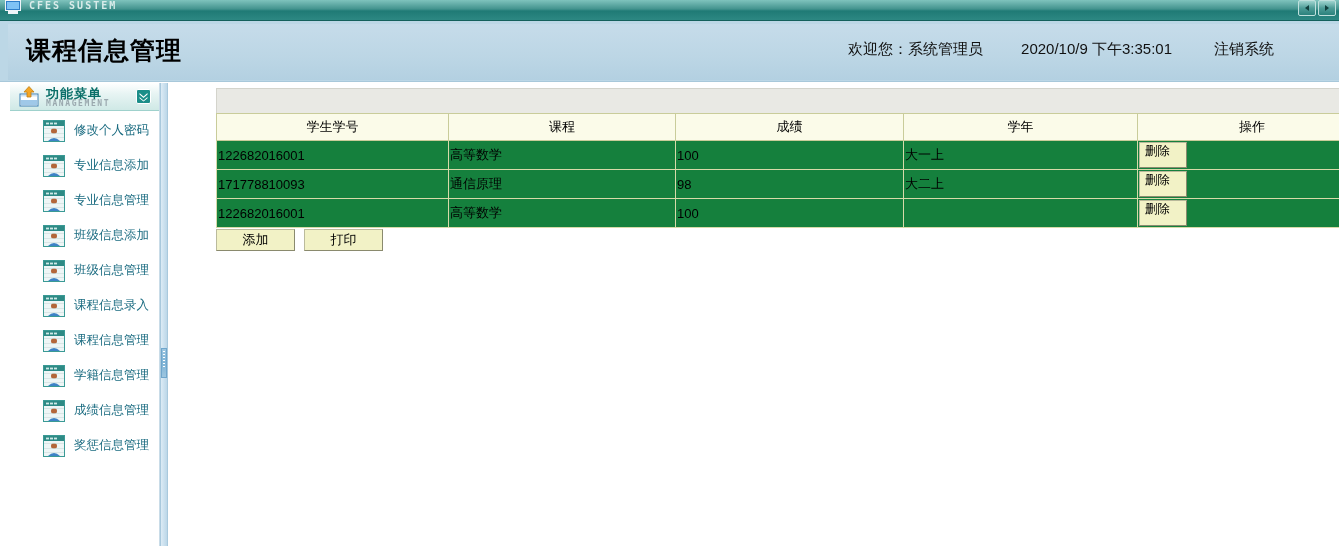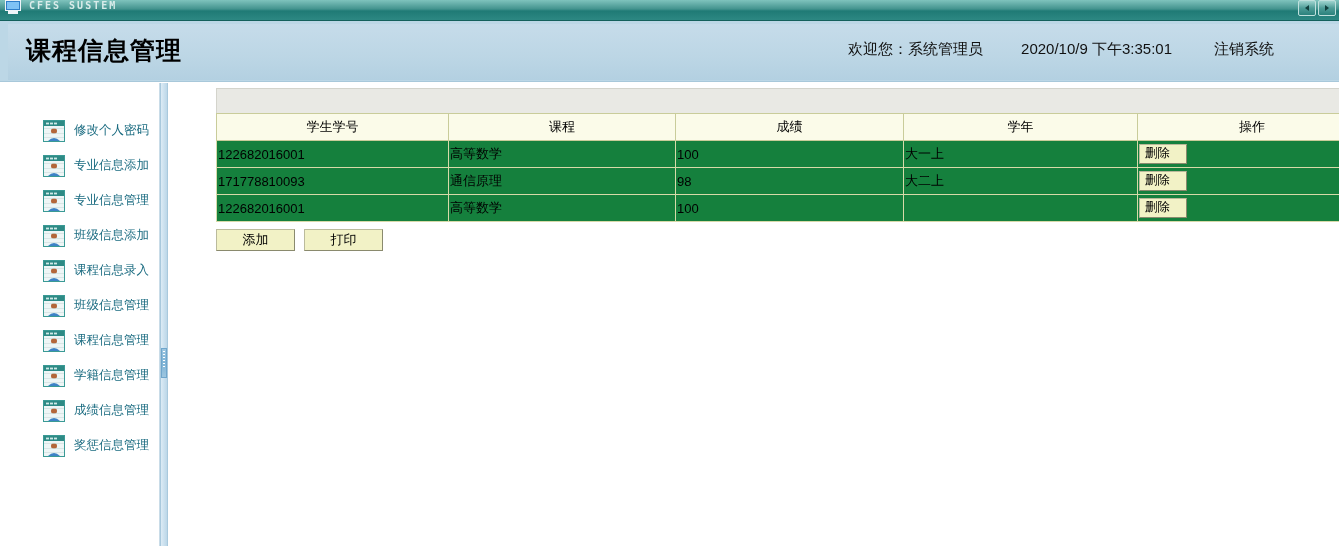--- a/index.html
+++ b/index.html
@@ -278,21 +278,21 @@
   }
   .col-id    { width: 232px; }
   .col-course{ width: 227px; }
   .col-score { width: 228px; }
   .col-year  { width: 234px; }
   .col-op    { width: 229px; }
 
   .del-btn {
     display: inline-block;
     min-width: 36px;
-    padding: 1px 5px 2px 5px;
+    padding: 1px 5px 8px 5px;
     background: #f2f2c6;
     border: 1px solid #8a8a6e;
     border-top-color: #b9b99a;
     border-left-color: #b9b99a;
     font-size: 12.5px;
     line-height: 15px;
     color: #000;
     cursor: pointer;
     font-family: "Liberation Sans", "DejaVu Sans", sans-serif;
   }
@@ -349,20 +349,36 @@
         <span class="welcome-text">欢迎您：系统管理员</span>
         <span class="datetime-text">2020/10/9 下午3:35:01</span>
         <span class="logout-link">注销系统</span>
       </div>
     </div>
   </div>
 
   <div class="sidebar-stripe"></div>
   <div class="sidebar">
 
+    <div class="menu-header">
+      <svg class="menu-header-icon" viewBox="0 0 22 22">
+        <rect x="2" y="8" width="18" height="12" fill="#ffffff" stroke="#3a7fb5" stroke-width="1"></rect>
+        <rect x="3" y="14" width="16" height="5" fill="#9fc8e8"></rect>
+        <rect x="3" y="9" width="16" height="1.5" fill="#cfe3f4"></rect>
+        <polygon points="11,0.5 16,6 13,6 13,11 9,11 9,6 6,6" fill="#f5a623" stroke="#c07d14" stroke-width="0.8"></polygon>
+      </svg>
+      <div class="menu-header-title">功能菜单</div>
+      <div class="menu-header-sub">MANAGEMENT</div>
+      <div class="menu-collapse">
+        <svg width="11" height="11" viewBox="0 0 11 11">
+          <polygon points="1.5,2 5.5,5.5 9.5,2 9.5,3.6 5.5,7 1.5,3.6" fill="#ffffff"></polygon>
+          <polygon points="1.5,6 5.5,9.5 9.5,6 9.5,7.2 5.5,10.5 1.5,7.2" fill="#ffffff"></polygon>
+        </svg>
+      </div>
+    </div>
 
     <div class="menu-list">
       <div class="menu-item">
         <span class="mi-icon">
           <svg width="20" height="20" viewBox="0 0 20 20">
               <rect x="0" y="0" width="20" height="5" fill="#2e8a85"></rect>
               <rect x="2" y="1.6" width="3" height="1.8" fill="#cfe9e7"></rect>
               <rect x="6" y="1.6" width="3" height="1.8" fill="#cfe9e7"></rect>
               <rect x="10" y="1.6" width="3" height="1.8" fill="#cfe9e7"></rect>
               <rect x="0" y="5" width="20" height="15" fill="#eef6f6"></rect>
@@ -438,39 +454,39 @@
               <rect x="6" y="1.6" width="3" height="1.8" fill="#cfe9e7"></rect>
               <rect x="10" y="1.6" width="3" height="1.8" fill="#cfe9e7"></rect>
               <rect x="0" y="5" width="20" height="15" fill="#eef6f6"></rect>
               <circle cx="10" cy="10" r="3" fill="#b4673a"></circle>
               <path d="M4 20 q6 -6 12 0 z" fill="#3d83c6"></path>
               <rect x="0" y="7" width="20" height="0.7" fill="#cfe0e0"></rect>
               <rect x="0" y="12" width="20" height="0.7" fill="#cfe0e0"></rect>
               <rect x="0" y="16" width="20" height="0.7" fill="#cfe0e0"></rect>
             </svg>
         </span>
+        <span class="mi-label">班级信息管理</span>
+      </div>
+
+      <div class="menu-item">
+        <span class="mi-icon">
+          <svg width="20" height="20" viewBox="0 0 20 20">
+              <rect x="0" y="0" width="20" height="5" fill="#2e8a85"></rect>
+              <rect x="2" y="1.6" width="3" height="1.8" fill="#cfe9e7"></rect>
+              <rect x="6" y="1.6" width="3" height="1.8" fill="#cfe9e7"></rect>
+              <rect x="10" y="1.6" width="3" height="1.8" fill="#cfe9e7"></rect>
+              <rect x="0" y="5" width="20" height="15" fill="#eef6f6"></rect>
+              <circle cx="10" cy="10" r="3" fill="#b4673a"></circle>
+              <path d="M4 20 q6 -6 12 0 z" fill="#3d83c6"></path>
+              <rect x="0" y="7" width="20" height="0.7" fill="#cfe0e0"></rect>
+              <rect x="0" y="12" width="20" height="0.7" fill="#cfe0e0"></rect>
+              <rect x="0" y="16" width="20" height="0.7" fill="#cfe0e0"></rect>
+            </svg>
+        </span>
         <span class="mi-label">课程信息录入</span>
-      </div>
-
-      <div class="menu-item">
-        <span class="mi-icon">
-          <svg width="20" height="20" viewBox="0 0 20 20">
-              <rect x="0" y="0" width="20" height="5" fill="#2e8a85"></rect>
-              <rect x="2" y="1.6" width="3" height="1.8" fill="#cfe9e7"></rect>
-              <rect x="6" y="1.6" width="3" height="1.8" fill="#cfe9e7"></rect>
-              <rect x="10" y="1.6" width="3" height="1.8" fill="#cfe9e7"></rect>
-              <rect x="0" y="5" width="20" height="15" fill="#eef6f6"></rect>
-              <circle cx="10" cy="10" r="3" fill="#b4673a"></circle>
-              <path d="M4 20 q6 -6 12 0 z" fill="#3d83c6"></path>
-              <rect x="0" y="7" width="20" height="0.7" fill="#cfe0e0"></rect>
-              <rect x="0" y="12" width="20" height="0.7" fill="#cfe0e0"></rect>
-              <rect x="0" y="16" width="20" height="0.7" fill="#cfe0e0"></rect>
-            </svg>
-        </span>
-        <span class="mi-label">班级信息管理</span>
       </div>
 
       <div class="menu-item">
         <span class="mi-icon">
           <svg width="20" height="20" viewBox="0 0 20 20">
               <rect x="0" y="0" width="20" height="5" fill="#2e8a85"></rect>
               <rect x="2" y="1.6" width="3" height="1.8" fill="#cfe9e7"></rect>
               <rect x="6" y="1.6" width="3" height="1.8" fill="#cfe9e7"></rect>
               <rect x="10" y="1.6" width="3" height="1.8" fill="#cfe9e7"></rect>
               <rect x="0" y="5" width="20" height="15" fill="#eef6f6"></rect>

